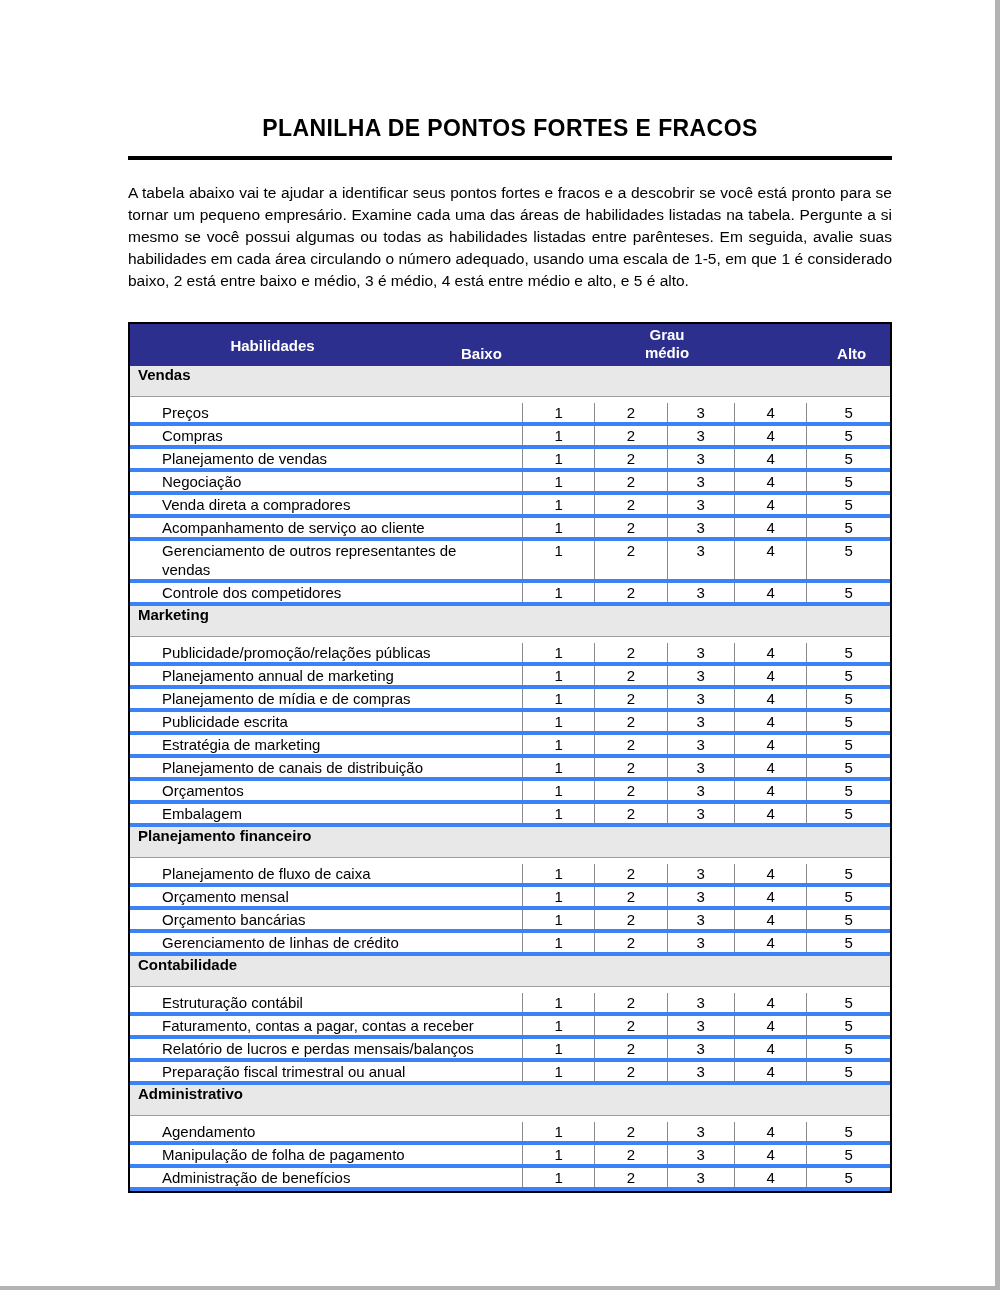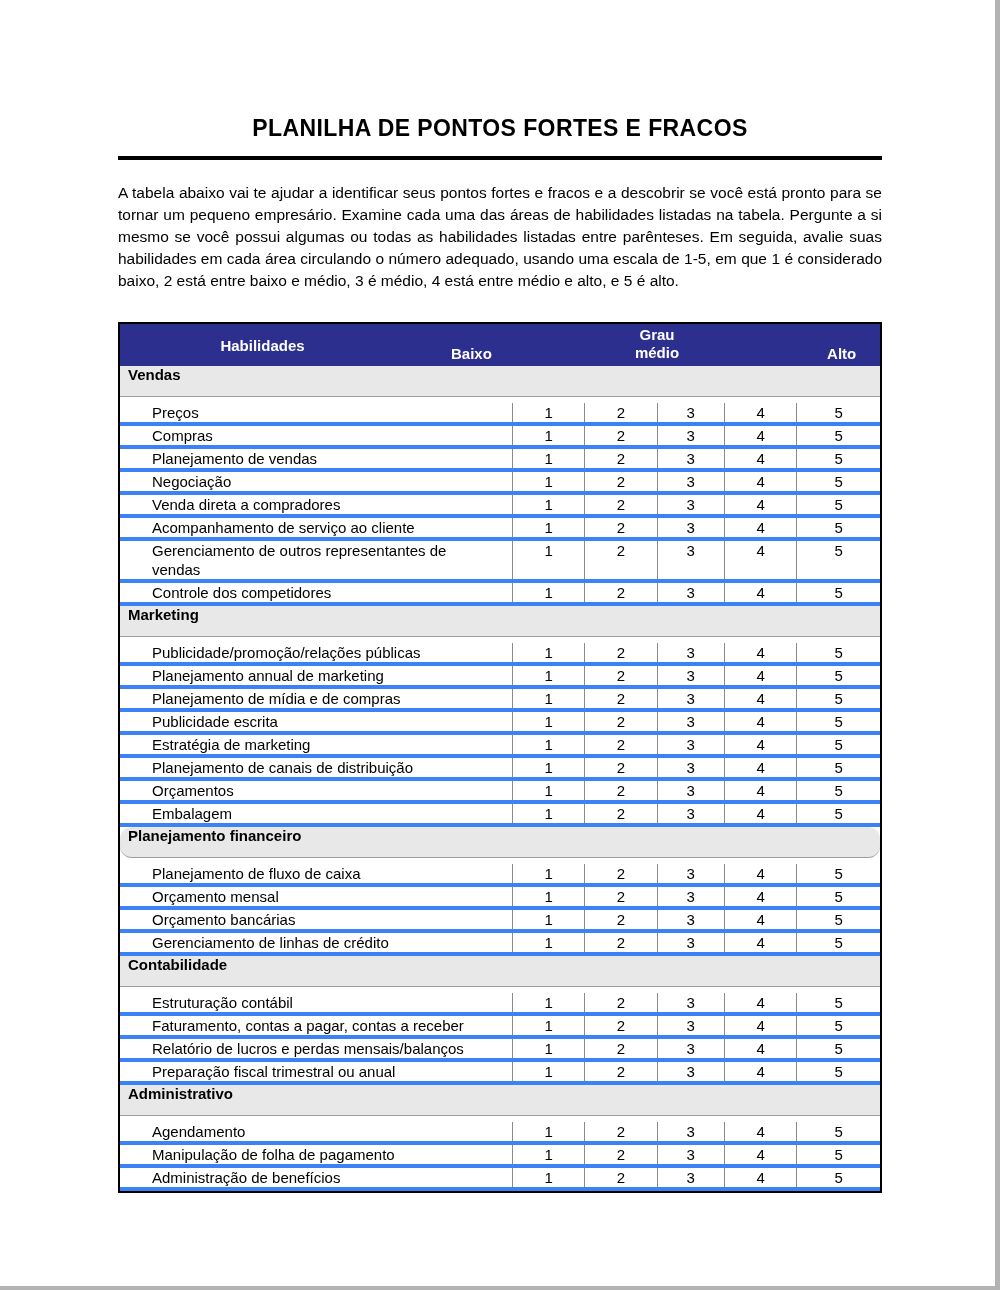--- a/index.html
+++ b/index.html
@@ -1,21 +1,21 @@
 <!DOCTYPE html>
 <html><head>
 <meta charset="utf-8">
 <style>
   * { margin:0; padding:0; box-sizing:border-box; }
   html,body { background:#ffffff; }
   body { font-family:"Liberation Sans", sans-serif; color:#000; }
   .page { position:relative; width:1000px; height:1290px; background:#fff; overflow:hidden; }
   .edge-right { position:absolute; top:0; right:0; width:5px; height:100%; background:#b3b3b3; }
   .edge-bottom { position:absolute; left:0; bottom:0; width:100%; height:4px; background:#b3b3b3; }
-  .content { position:absolute; left:118px; top:0; width:764px; }
+  .content { position:absolute; left:128px; top:0; width:764px; }
   .doc-title { margin-top:114px; text-align:center; font-size:23px; font-weight:bold; letter-spacing:.4px; line-height:28px; }
   .title-rule { margin-top:14px; height:4px; background:#000; }
   .intro { margin-top:22px; font-size:15.5px; line-height:22px; text-align:justify; }
   .skills-table { margin-top:30px; border:2px solid #000; }
 
   .thead { display:grid; grid-template-columns:382fr 75fr 75fr 70fr 75fr 87fr;
            height:42px; background:#2d2f8f; color:#fff; font-weight:bold; font-size:15px;gap:38px; }
   .th { display:flex; align-items:flex-end; padding-bottom:4px; }
   .th-skills { align-items:center; justify-content:center; padding-bottom:0; }
   .th-low { padding-left:8px; }
@@ -196,21 +196,21 @@
             <div class="cell num-cell">5</div>
           </div>
           <div class="data-row">
             <div class="cell label-cell">Embalagem</div>
             <div class="cell num-cell">1</div>
             <div class="cell num-cell">2</div>
             <div class="cell num-cell">3</div>
             <div class="cell num-cell">4</div>
             <div class="cell num-cell">5</div>
           </div>
-          <div class="sec-row" style="background: rgb(232, 232, 232); border-radius: 12px;">
+          <div class="sec-row" style="background: rgb(232, 232, 232);">
             <span>Planejamento financeiro</span>
           </div>
           <div class="spacer-row"></div>
           <div class="data-row">
             <div class="cell label-cell">Planejamento de fluxo de caixa</div>
             <div class="cell num-cell">1</div>
             <div class="cell num-cell">2</div>
             <div class="cell num-cell">3</div>
             <div class="cell num-cell">4</div>
             <div class="cell num-cell">5</div>

